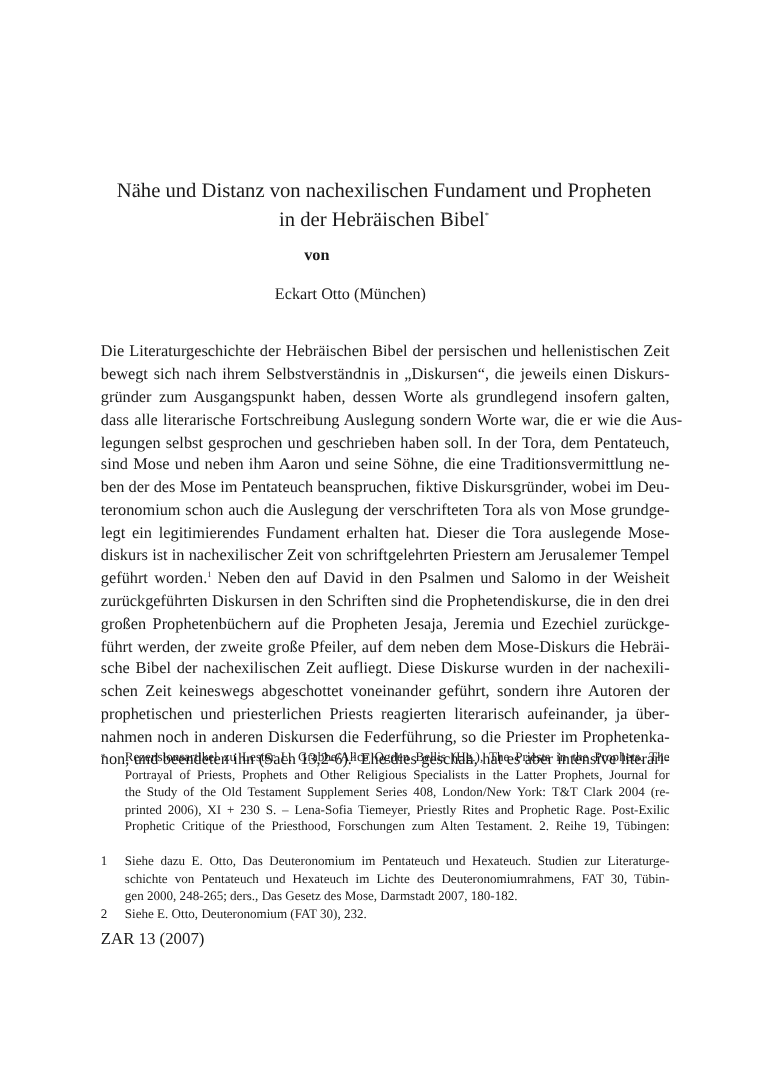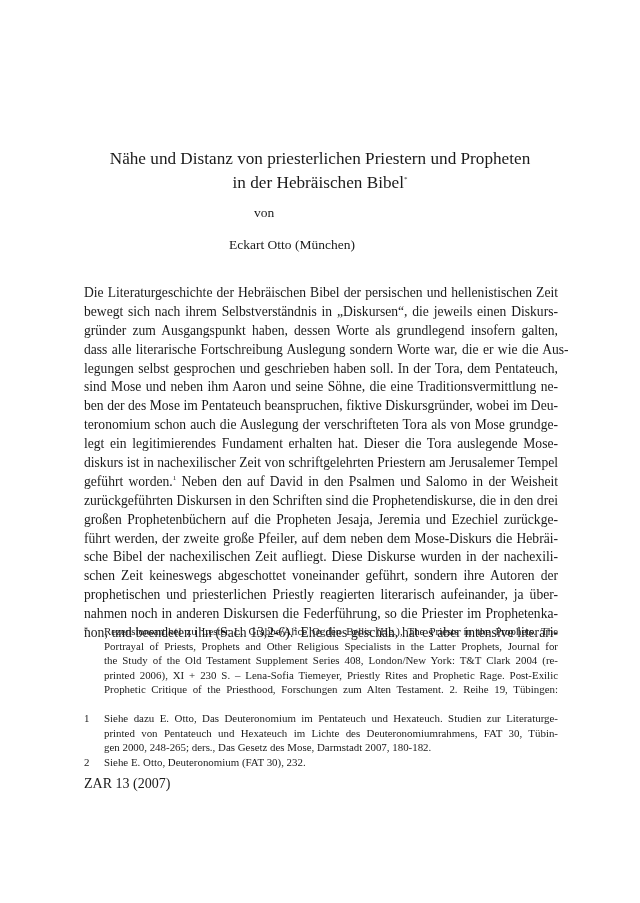--- a/index.html
+++ b/index.html
@@ -2,40 +2,40 @@
 <html><head>
 <meta charset="utf-8">
 <style>
   html, body { margin: 0; padding: 0; background: #ffffff; }
   body { width: 640px; height: 903px; position: relative; overflow: hidden;
          font-family: "Liberation Serif", "DejaVu Serif", serif; color: #1a1a1a; }
   .title { position: absolute; left: 0; width: 640px; text-align: center;
            font-size: 17.2px; line-height: 24px; }
   .title-1 { top: 147px; }
   .title-2 { top: 171px; }
-  .von { position: absolute; top: 205px; left: 0; width: 528px; text-align: center; font-size: 13.5px; }
+  .von { position: absolute; top: 205px; left: 0; width: 528px; text-align: center; font-size: 13.5px; font-weight: bold; }
   .author { position: absolute; top: 237px; left: 0; width: 584px; text-align: center; font-size: 13.5px; }
   sup { font-size: 7px; vertical-align: super; line-height: 0; }
   .body-text { position: absolute; top: 284px; left: 84px; width: 474px; }
   .line { display: block; font-size: 13.6px; line-height: 18.9px; height: 18.9px;
           text-align: justify; text-align-last: justify; white-space: nowrap; }
   .fn-area { position: absolute; left: 84px; width: 474px; font-size: 10.9px; line-height: 14.5px; }
   .fn { position: absolute; left: 0; width: 474px; }
   .fn-mark { position: absolute; left: 0; top: 0; width: 16px; }
   .fn-body { position: absolute; left: 20px; width: 454px; }
   .fn-line { display: block; height: 14.5px; white-space: nowrap;
              text-align: justify; text-align-last: justify; }
   .fn-line.end { text-align-last: left; }
   .journal { position: absolute; top: 776px; left: 84px; font-size: 14px; }
 </style>
 </head>
 <body>
 
 <div>
-  <div class="title title-1">Nähe und Distanz von priesterlichen Priestern und Propheten</div>
+  <div class="title title-1">Nähe und Distanz von nachexilischen Fundament und Propheten</div>
   <div class="title title-2"><span>in der Hebräischen Bibel</span><sup>*</sup></div>
 </div>
 <div class="von">von</div>
 <div class="author">Eckart Otto (München)</div>
 
 <div class="body-text">
   <span class="line" style="word-spacing: 0.729167px; display: block;">Die Literaturgeschichte der Hebräischen Bibel der persischen und hellenistischen Zeit</span>
   <span class="line" style="word-spacing: 1.37969px; display: block;">bewegt sich nach ihrem Selbstverständnis in „Diskursen“, die jeweils einen Diskurs-</span>
   <span class="line" style="word-spacing: 2.77431px; display: block;">gründer zum Ausgangspunkt haben, dessen Worte als grundlegend insofern galten,</span>
   <span class="line" style="word-spacing: 0.994792px; display: block;">dass alle literarische Fortschreibung Auslegung sondern Worte war, die er wie die Aus-</span>
@@ -44,41 +44,41 @@
   <span class="line" style="word-spacing: 0.137784px; display: block;">ben der des Mose im Pentateuch beanspruchen, fiktive Diskursgründer, wobei im Deu-</span>
   <span class="line" style="word-spacing: 0.609375px; display: block;">teronomium schon auch die Auslegung der verschrifteten Tora als von Mose grundge-</span>
   <span class="line" style="word-spacing: 2.25937px; display: block;">legt ein legitimierendes Fundament erhalten hat. Dieser die Tora auslegende Mose-</span>
   <span class="line" style="word-spacing: 0.10625px; display: block;">diskurs ist in nachexilischer Zeit von schriftgelehrten Priestern am Jerusalemer Tempel</span>
   <span class="line" style="word-spacing: 1.85337px; display: block;"><span>geführt worden.</span><sup>1</sup> <span>Neben den auf David in den Psalmen und Salomo in der Weisheit</span></span>
   <span class="line" style="word-spacing: 0.122159px; display: block;">zurückgeführten Diskursen in den Schriften sind die Prophetendiskurse, die in den drei</span>
   <span class="line" style="word-spacing: 2.00347px; display: block;">großen Prophetenbüchern auf die Propheten Jesaja, Jeremia und Ezechiel zurückge-</span>
   <span class="line" style="word-spacing: 0.729167px; display: block;">führt werden, der zweite große Pfeiler, auf dem neben dem Mose-Diskurs die Hebräi-</span>
   <span class="line" style="word-spacing: 1.4304px; display: block;">sche Bibel der nachexilischen Zeit aufliegt. Diese Diskurse wurden in der nachexili-</span>
   <span class="line" style="word-spacing: 2.75521px; display: block;">schen Zeit keineswegs abgeschottet voneinander geführt, sondern ihre Autoren der</span>
-  <span class="line" style="word-spacing: 2.31055px; display: block;">prophetischen und priesterlichen Priestly reagierten literarisch aufeinander, ja über-</span>
+  <span class="line" style="word-spacing: 2.31055px; display: block;">prophetischen und priesterlichen Priests reagierten literarisch aufeinander, ja über-</span>
   <span class="line" style="word-spacing: 0.671875px; display: block;">nahmen noch in anderen Diskursen die Federführung, so die Priester im Prophetenka-</span>
   <span class="line" style="word-spacing: 0.330529px; display: block;"><span>non, und beendeten ihn (Sach 13,2-6).</span><sup>2</sup> <span>Ehe dies geschah, hat es aber intensive literari-</span></span>
 </div>
 
 <div class="fn-area" style="top:624px;">
   <div class="fn" style="top:0;">
     <span class="fn-mark" style="font-size:8px;">*</span>
     <div class="fn-body">
       <span class="fn-line" style="word-spacing: 2.3125px; display: block;">Rezensionsartikel zu Lester L. Grabbe/Alice Ogden Bellis (Hg.), The Priests in the Prophets. The</span>
       <span class="fn-line" style="word-spacing: 2.88462px; display: block;">Portrayal of Priests, Prophets and Other Religious Specialists in the Latter Prophets, Journal for</span>
       <span class="fn-line" style="word-spacing: 2.27679px; display: block;">the Study of the Old Testament Supplement Series 408, London/New York: T&amp;T Clark 2004 (re-</span>
       <span class="fn-line" style="word-spacing: 2.16183px; display: block;">printed 2006), XI + 230 S. – Lena-Sofia Tiemeyer, Priestly Rites and Prophetic Rage. Post-Exilic</span>
       <span class="fn-line" style="word-spacing: 2.89323px; display: block;">Prophetic Critique of the Priesthood, Forschungen zum Alten Testament. 2. Reihe 19, Tübingen:</span>
     </div>
   </div>
   <div class="fn" style="top:87px;">
     <span class="fn-mark">1</span>
     <div class="fn-body">
       <span class="fn-line" style="word-spacing: 2.74219px; display: block;">Siehe dazu E. Otto, Das Deuteronomium im Pentateuch und Hexateuch. Studien zur Literaturge-</span>
-      <span class="fn-line" style="word-spacing: 3.19176px; display: block;">printed von Pentateuch und Hexateuch im Lichte des Deuteronomiumrahmens, FAT 30, Tübin-</span>
+      <span class="fn-line" style="word-spacing: 3.19176px; display: block;">schichte von Pentateuch und Hexateuch im Lichte des Deuteronomiumrahmens, FAT 30, Tübin-</span>
       <span class="fn-line end" style="display: block;">gen 2000, 248-265; ders., Das Gesetz des Mose, Darmstadt 2007, 180-182.</span>
     </div>
   </div>
   <div class="fn" style="top:131px;">
     <span class="fn-mark">2</span>
     <div class="fn-body">
       <span class="fn-line end" style="display: block;">Siehe E. Otto, Deuteronomium (FAT 30), 232.</span>
     </div>
   </div>
 </div>

